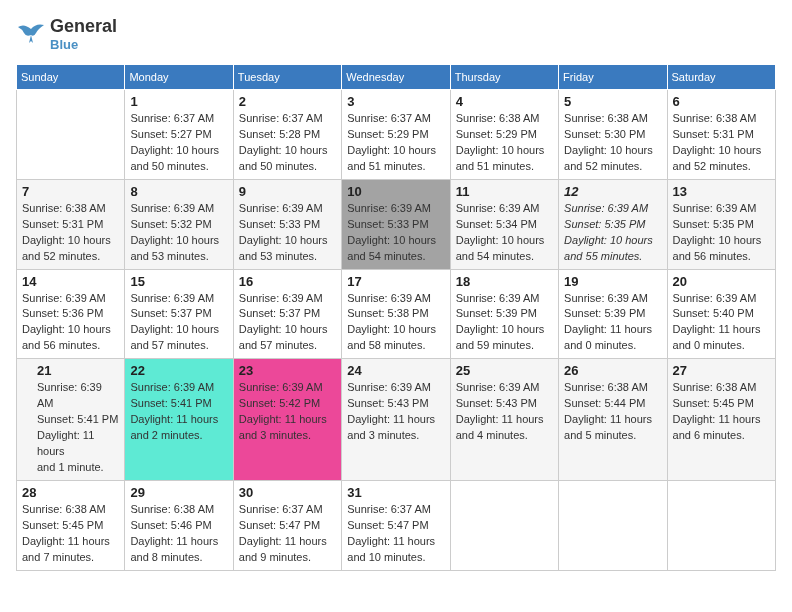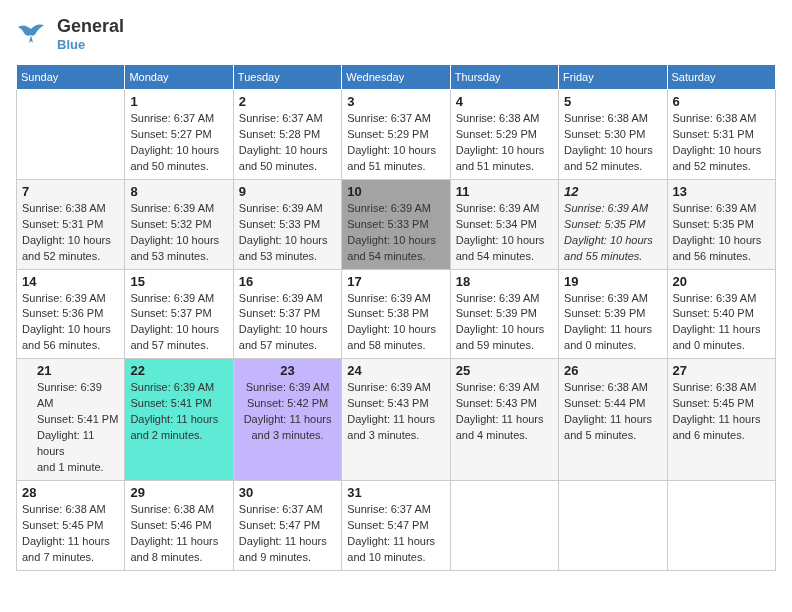--- a/index.html
+++ b/index.html
@@ -12,21 +12,21 @@
     }
     .header {
       display: flex;
       justify-content: space-between;
       align-items: flex-start;
       margin-bottom: 12px;
     }
     .logo {
       display: flex;
       align-items: center;
-      gap: 11px;
+      gap: 4px;
     }
     .logo-bird {
       width: 30px;
       height: 26px;
     }
     .title-block {
       text-align: right;
     }
     .month-title {
       font-size: 36px;
@@ -199,21 +199,21 @@
       </tr>
       <tr>
         <td style="background: rgb(245, 245, 245); padding-left: 20px;">
           <span class="day-num">21</span>
           <div class="cell-text">Sunrise: 6:39 AM<br>Sunset: 5:41 PM<br>Daylight: 11 hours<br>and 1 minute.</div>
         </td>
         <td style="background: #5eead4;">
           <span class="day-num">22</span>
           <div class="cell-text">Sunrise: 6:39 AM<br>Sunset: 5:41 PM<br>Daylight: 11 hours<br>and 2 minutes.</div>
         </td>
-        <td style="background: #c4b5fd; text-align: center;">
+        <td style="background: #ec4899;">
           <span class="day-num">23</span>
           <div class="cell-text">Sunrise: 6:39 AM<br>Sunset: 5:42 PM<br>Daylight: 11 hours<br>and 3 minutes.</div>
         </td>
         <td style="background: rgb(245, 245, 245);">
           <span class="day-num">24</span>
           <div class="cell-text">Sunrise: 6:39 AM<br>Sunset: 5:43 PM<br>Daylight: 11 hours<br>and 3 minutes.</div>
         </td>
         <td style="background: rgb(245, 245, 245);">
           <span class="day-num">25</span>
           <div class="cell-text">Sunrise: 6:39 AM<br>Sunset: 5:43 PM<br>Daylight: 11 hours<br>and 4 minutes.</div>

